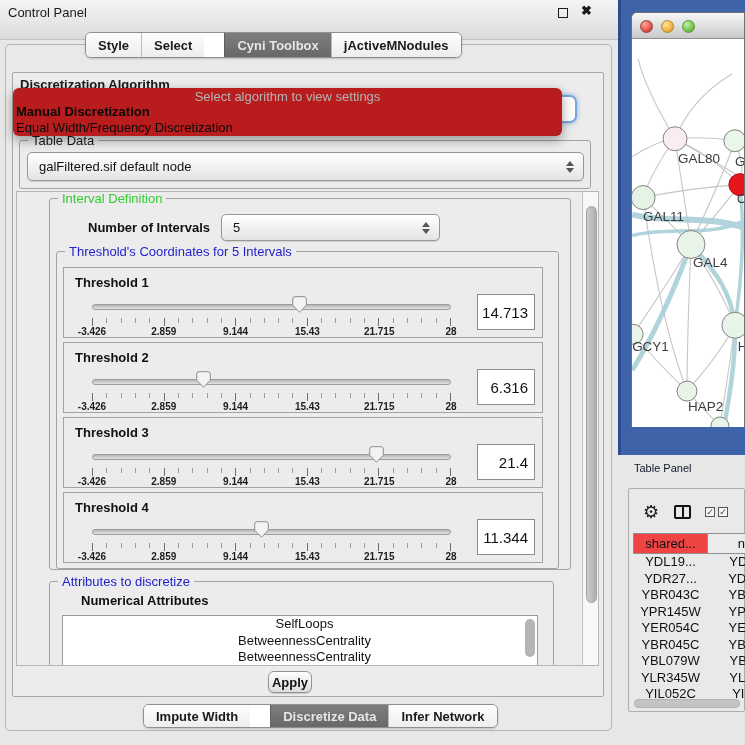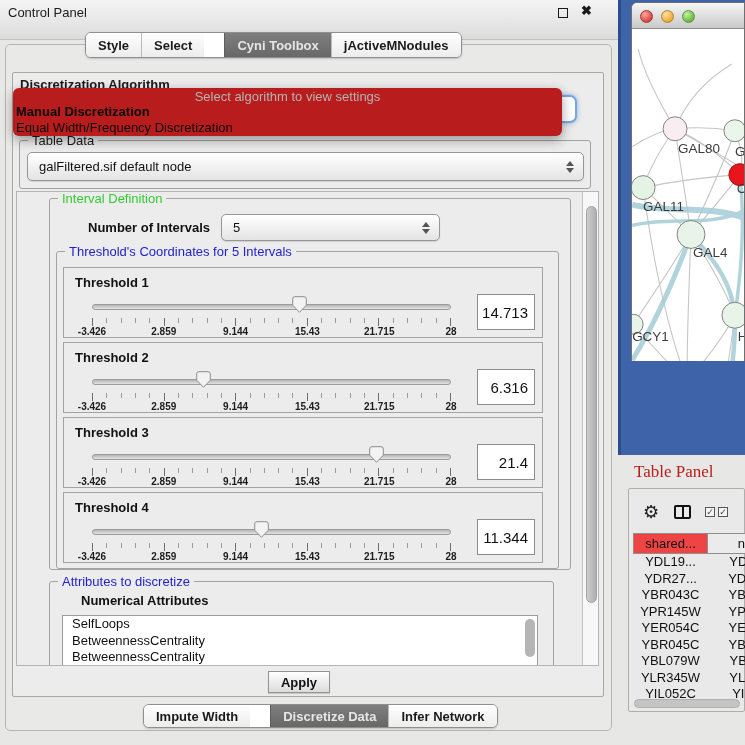--- a/index.html
+++ b/index.html
@@ -86,44 +86,44 @@
   .tick-label { position:absolute; top:58px; transform:translateX(-50%); font-size:10px;
             font-weight:bold; color:#1c1c1c; white-space:nowrap; }
   .tvalue { position:absolute; right:7px; top:26px; width:58px; height:36px; background:#fff;
             border:1px solid #8d8d8d; font-size:15px; display:flex; align-items:center;
             justify-content:flex-end; padding-right:6px; }
 
   
   .attr-title { position:absolute; left:7px; top:11px; font-size:13px; font-weight:bold;padding-left:24px; }
   .attr-list { position:absolute; left:12px; top:33px; width:476px; height:86px; background:#fff;
                border:1px solid #9a9a9a; overflow:hidden; font-size:13px; }
-  .attr-list .row { padding:0 0 0 9px; line-height:16.5px; white-space:nowrap; }
+  .attr-list .row { padding:0 0 0 9px; line-height:16.5px; white-space:nowrap;text-align:center; }
   .attr-scroll { position:absolute; right:2px; top:3px; width:10px; height:38px; border-radius:5px;
                background:#b5b5b5; }
 
-  .apply-btn { left:268px; top:671px; width:62px; height:22px; border:1px solid #949494;
-               border-radius:0; background:linear-gradient(#fefefe,#dcdcdc); font-size:13px;
+  .apply-btn { left:268px; top:671px; width:44px; height:22px; border:1px solid #949494;
+               border-radius:6px; background:linear-gradient(#fefefe,#dcdcdc); font-size:13px;
                font-weight:bold; display:flex; align-items:center; justify-content:center;
                box-shadow:0 1px 1px rgba(0,0,0,.15); }
 
   
   .net-blue { left:618px; top:0; width:127px; height:455px; background:#3f63a8;
               border-left:3px solid #2c4c8d; }
-  .net-window { left:631px; top:2px; width:114px; height:359px; background:#fff;
+  .net-window { left:631px; top:12px; width:114px; height:415px; background:#fff;
                 border:1px solid #6f6f6f; border-bottom:none; border-radius:6px 0 0 0; overflow:hidden; }
   .net-titlebar { position:relative; height:26px; background:linear-gradient(#f6f6f6,#c9c9c9);
                 border-bottom:1px solid #8e8e8e; border-radius:5px 0 0 0; }
   .light { position:absolute; top:6.5px; width:13px; height:13px; border-radius:50%; }
   .light.red    { left:8px;  background:radial-gradient(circle at 35% 30%, #ffa79e, #e0544a 60%, #a83028); border:1px solid #9c3b33;}
   .light.yellow { left:29px; background:radial-gradient(circle at 35% 30%, #ffe0a0, #f0b244 60%, #c58a2a); border:1px solid #b0872f;}
   .light.green  { left:50px; background:radial-gradient(circle at 35% 30%, #c5efa9, #74c24c 60%, #4f9a30); border:1px solid #5d9a3c;}
   .net-canvas { display:block; width:114px; height:388px; }
   .net-canvas text { font-family:"Liberation Sans", sans-serif; font-size:13.5px; fill:#3c3c3c; }
 
-  .tp-title { left:634px; top:462px; font-size:17px; color:#b91c1c;font-family:Liberation Serif, serif; }
+  .tp-title { left:634px; top:462px; font-size:11px; color:#0f172a; }
   .tp-box { left:628px; top:488px; width:117px; height:224px; border:1px solid #aeaeae;
             background:#e9e9e9; border-radius:2px; }
   .gear { position:absolute; left:643px; top:501px; font-size:18px; color:#222; }
   .cols-icon { position:absolute; left:674px; top:505px; width:17px; height:14px;
             border:2px solid #111; border-radius:2px;
             background:linear-gradient(90deg,transparent 0 5.5px,#111 5.5px 7.5px,transparent 7.5px); }
   .chk { position:absolute; top:507px; width:10px; height:10px; border:1.4px solid #555;
             font-size:9px; line-height:8px; text-align:center; color:#444; background:#f4f4f4; }
   .chk.c1 { left:705px; } .chk.c2 { left:718px; }
 

